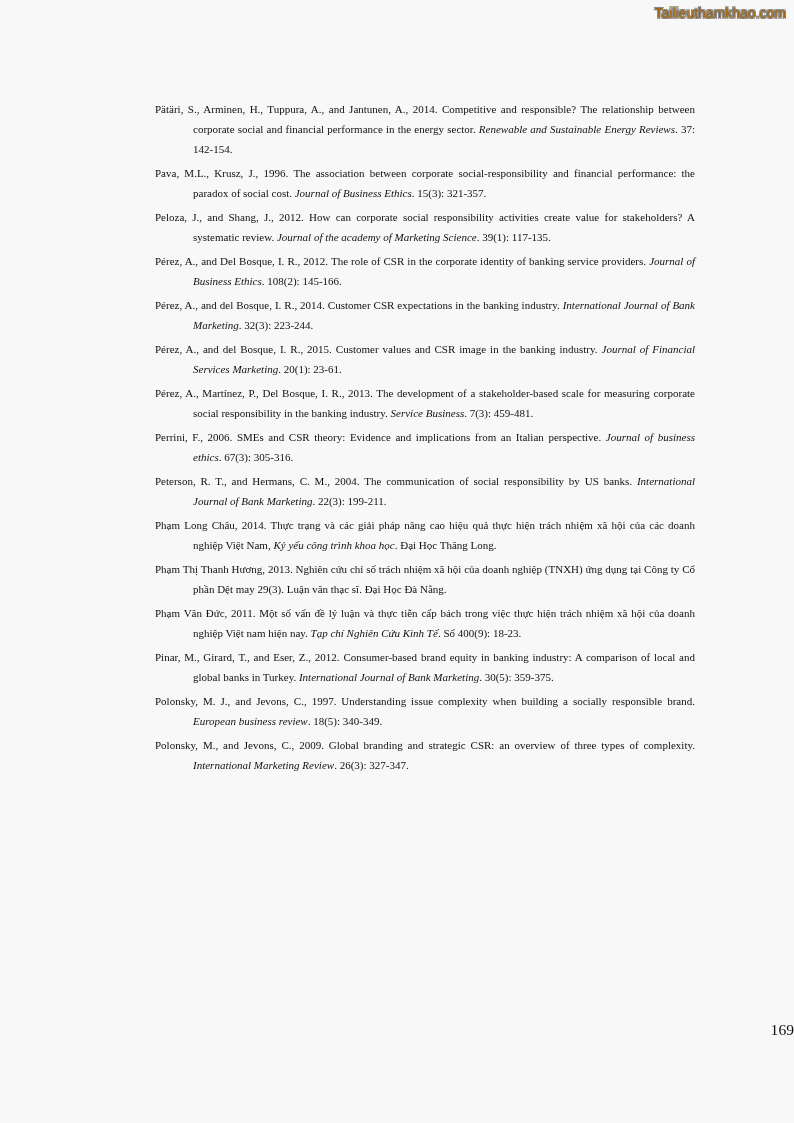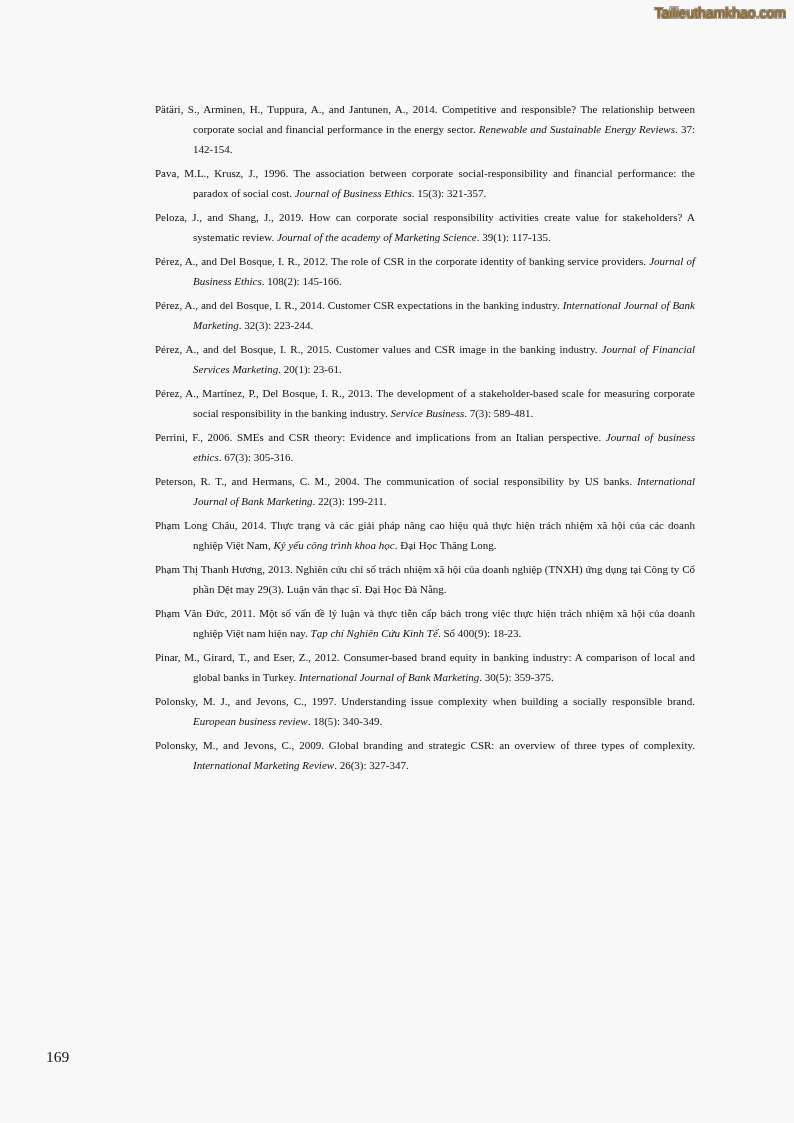--- a/index.html
+++ b/index.html
@@ -18,37 +18,37 @@
       position: absolute; left: 151px; top: 95px; width: 548px;
     }
     .ref {
       font-size: 11px; line-height: 20px;
       text-align: justify;
       padding-left: 38px; text-indent: -38px;
       margin: 4px;
     }
     .ref i { font-style: italic; }
     .page-num {
-      position: absolute; top: 1048px; left: 0; width: 794px; text-align: left;
+      position: absolute; top: 1021px; left: 0; width: 794px; text-align: right;
       font-size: 15.6px; padding-left: 46px; box-sizing: border-box;
     }
   </style>
 </head>
 <body>
 
 <div class="watermark">Tailieuthamkhao.com</div>
 
 <div class="refs">
   <p class="ref"><span>Pätäri, S., Arminen, H., Tuppura, A., and Jantunen, A., 2014. Competitive and responsible? The relationship between corporate social and financial performance in the energy sector. </span><i>Renewable and Sustainable Energy Reviews</i><span>. 37: 142-154.</span></p>
   <p class="ref"><span>Pava, M.L., Krusz, J., 1996. The association between corporate social-responsibility and financial performance: the paradox of social cost. </span><i>Journal of Business Ethics</i><span>. 15(3): 321-357.</span></p>
-  <p class="ref"><span>Peloza, J., and Shang, J., 2019. How can corporate social responsibility activities create value for stakeholders? A systematic review. </span><i>Journal of the academy of Marketing Science</i><span>. 39(1): 117-135.</span></p>
+  <p class="ref"><span>Peloza, J., and Shang, J., 2012. How can corporate social responsibility activities create value for stakeholders? A systematic review. </span><i>Journal of the academy of Marketing Science</i><span>. 39(1): 117-135.</span></p>
   <p class="ref"><span>Pérez, A., and Del Bosque, I. R., 2012. The role of CSR in the corporate identity of banking service providers. </span><i>Journal of Business Ethics</i><span>. 108(2): 145-166.</span></p>
   <p class="ref"><span>Pérez, A., and del Bosque, I. R., 2014. Customer CSR expectations in the banking industry. </span><i>International Journal of Bank Marketing</i><span>. 32(3): 223-244.</span></p>
   <p class="ref"><span>Pérez, A., and del Bosque, I. R., 2015. Customer values and CSR image in the banking industry. </span><i>Journal of Financial Services Marketing</i><span>. 20(1): 23-61.</span></p>
-  <p class="ref"><span>Pérez, A., Martínez, P., Del Bosque, I. R., 2013. The development of a stakeholder-based scale for measuring corporate social responsibility in the banking industry. </span><i>Service Business</i><span>. 7(3): 589-481.</span></p>
+  <p class="ref"><span>Pérez, A., Martínez, P., Del Bosque, I. R., 2013. The development of a stakeholder-based scale for measuring corporate social responsibility in the banking industry. </span><i>Service Business</i><span>. 7(3): 459-481.</span></p>
   <p class="ref"><span>Perrini, F., 2006. SMEs and CSR theory: Evidence and implications from an Italian perspective. </span><i>Journal of business ethics</i><span>. 67(3): 305-316.</span></p>
   <p class="ref"><span>Peterson, R. T., and Hermans, C. M., 2004. The communication of social responsibility by US banks. </span><i>International Journal of Bank Marketing</i><span>. 22(3): 199-211.</span></p>
   <p class="ref"><span>Phạm Long Châu, 2014. Thực trạng và các giải pháp nâng cao hiệu quả thực hiện trách nhiệm xã hội của các doanh nghiệp Việt Nam, </span><i>Kỷ yếu công trình khoa học</i><span>. Đại Học Thăng Long.</span></p>
   <p class="ref"><span>Phạm Thị Thanh Hương, 2013. Nghiên cứu chỉ số trách nhiệm xã hội của doanh nghiệp (TNXH) ứng dụng tại Công ty Cổ phần Dệt may 29(3). Luận văn thạc sĩ. Đại Học Đà Nẵng.</span><i></i><span></span></p>
   <p class="ref"><span>Phạm Văn Đức, 2011. Một số vấn đề lý luận và thực tiễn cấp bách trong việc thực hiện trách nhiệm xã hội của doanh nghiệp Việt nam hiện nay. </span><i>Tạp chí Nghiên Cứu Kinh Tế</i><span>. Số 400(9): 18-23.</span></p>
   <p class="ref"><span>Pinar, M., Girard, T., and Eser, Z., 2012. Consumer-based brand equity in banking industry: A comparison of local and global banks in Turkey. </span><i>International Journal of Bank Marketing</i><span>. 30(5): 359-375.</span></p>
   <p class="ref"><span>Polonsky, M. J., and Jevons, C., 1997. Understanding issue complexity when building a socially responsible brand. </span><i>European business review</i><span>. 18(5): 340-349.</span></p>
   <p class="ref"><span>Polonsky, M., and Jevons, C., 2009. Global branding and strategic CSR: an overview of three types of complexity. </span><i>International Marketing Review</i><span>. 26(3): 327-347.</span></p>
 </div>
 

